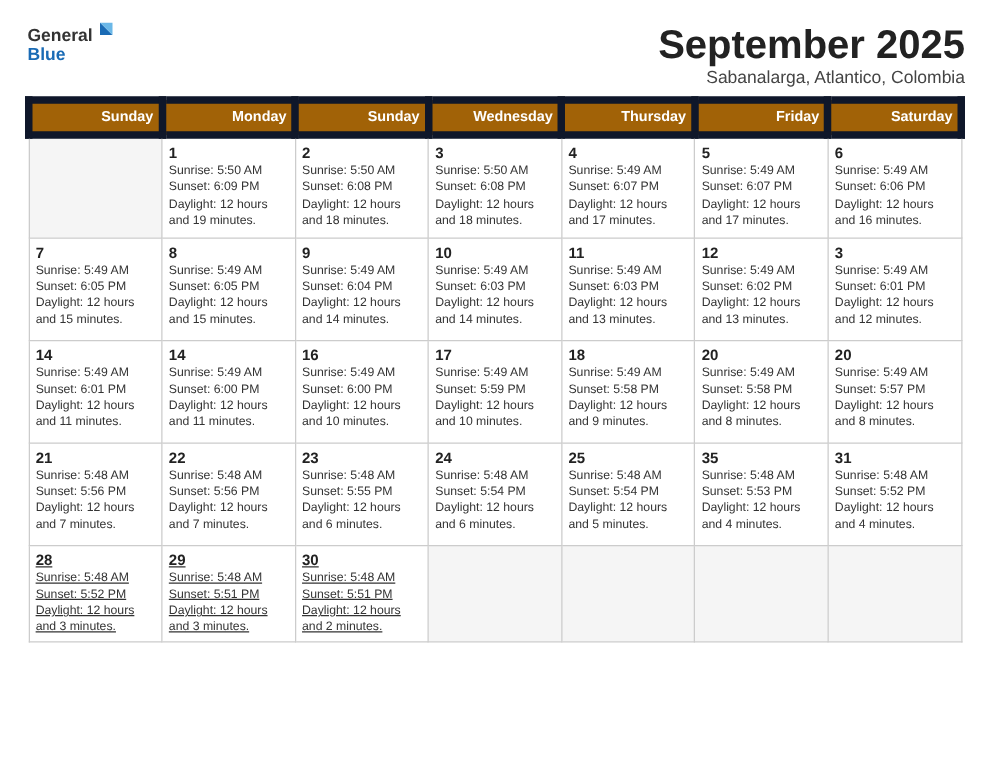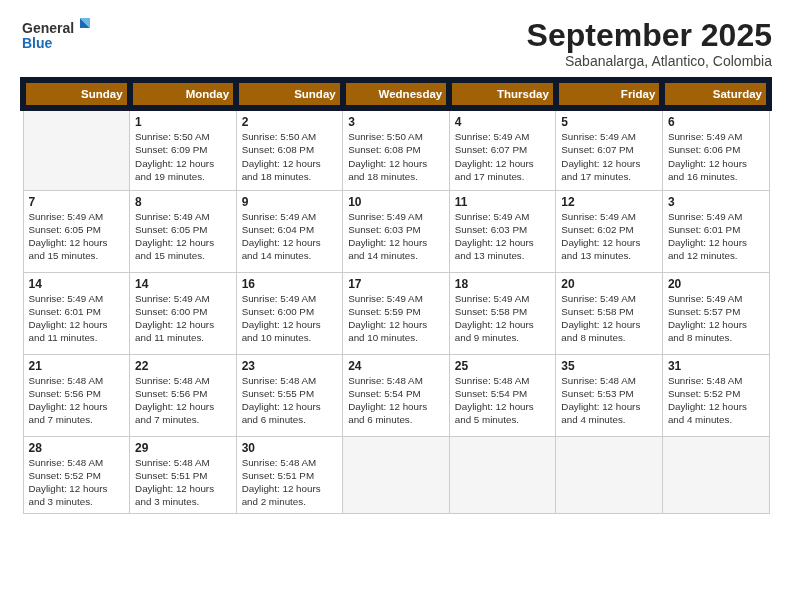--- a/index.html
+++ b/index.html
@@ -77,20 +77,21 @@
     .day-info {
       font-size: 9.8px;
       line-height: 1.35;
       color: #333;
     }
     .empty-cell {
       background: #f5f5f5;
     }
     tbody tr:last-child td {
       height: 72px;
+      text-decoration: underline;
     }
   </style>
 </head>
 <body>
 
 <div class="page">
   <div class="header-row">
     <div class="logo">
       <div>
         <svg class="logo-icon" viewBox="0 0 70 36" xmlns="http://www.w3.org/2000/svg" style="width: 70px; height: 36px;">

